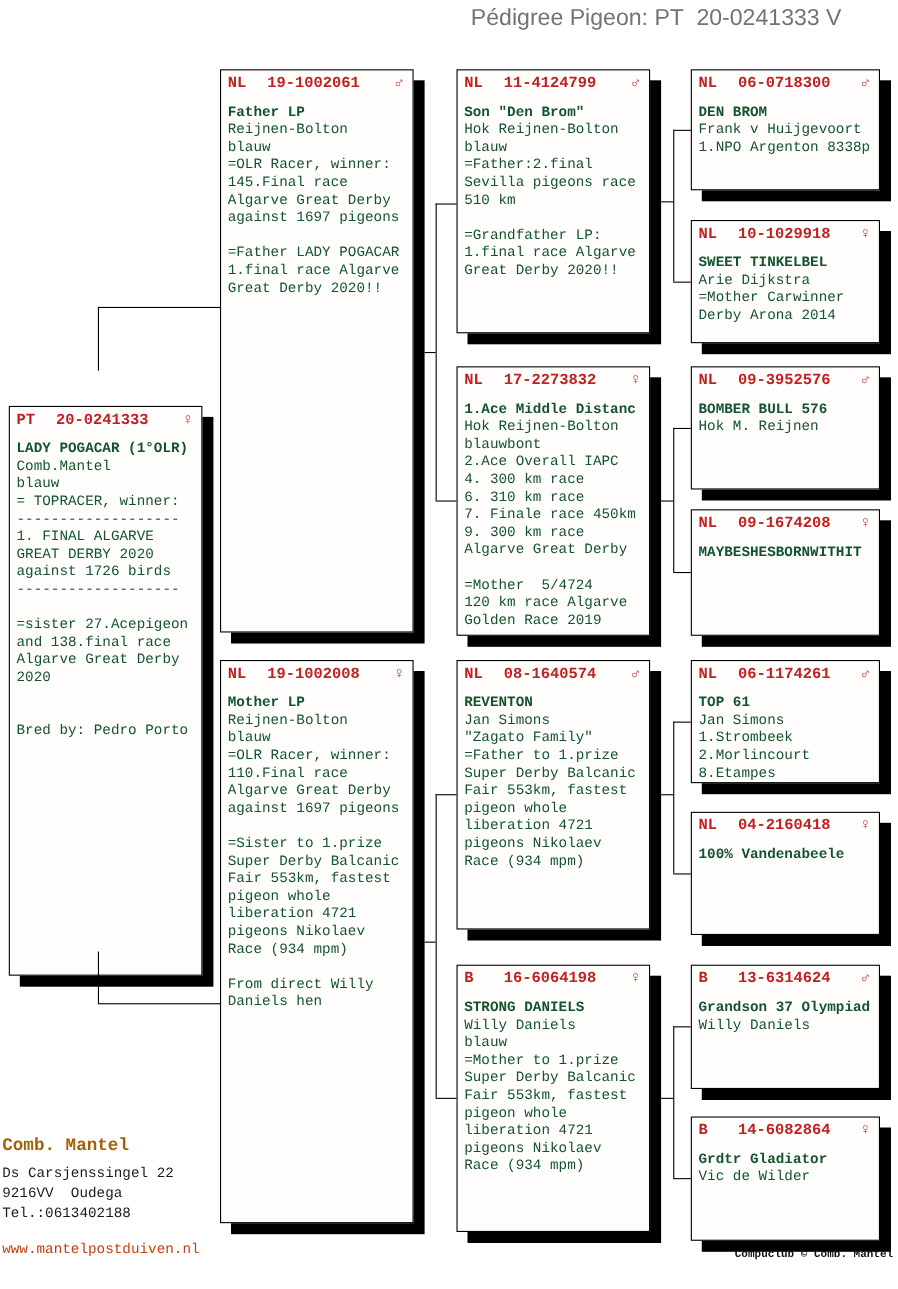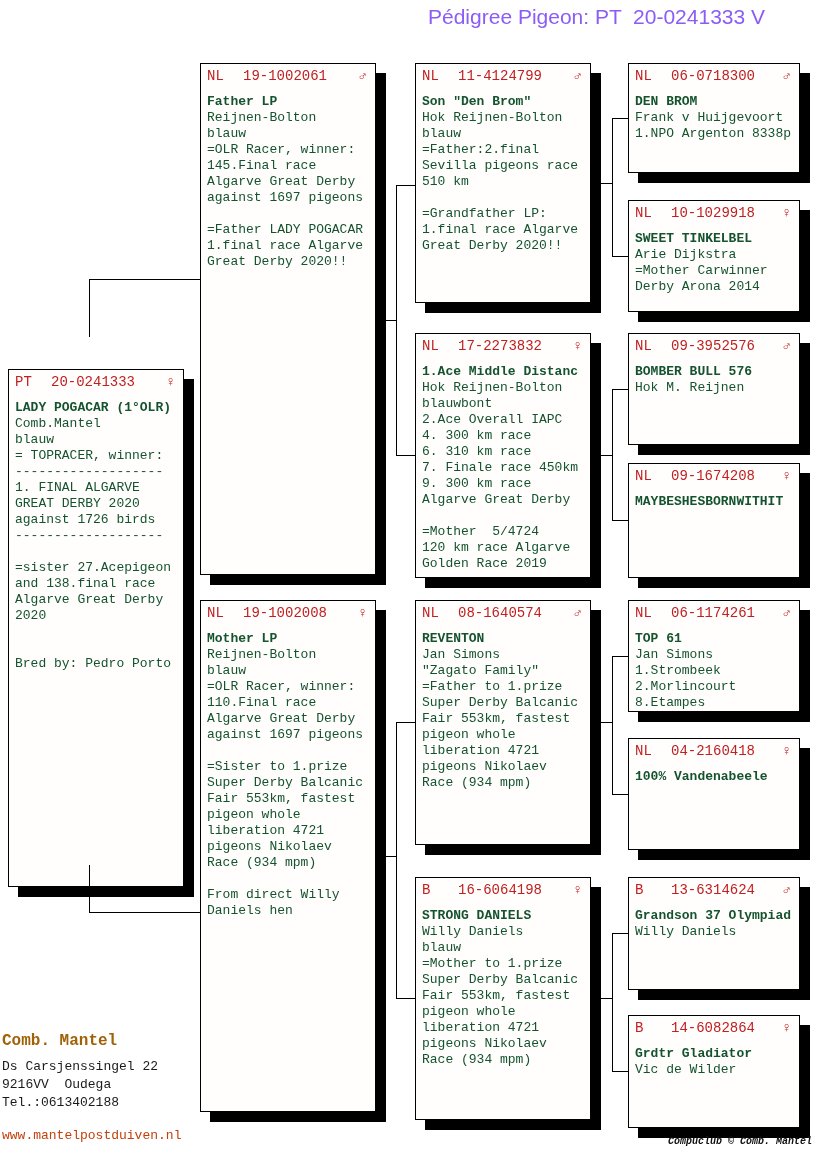--- a/index.html
+++ b/index.html
@@ -6,33 +6,33 @@
   .page{
     position:relative;
     width:816px;height:1172px;
     background:#ffffff;
     font-family:"Liberation Mono","DejaVu Sans Mono",monospace;
     overflow:hidden;
   }
   .title{
     position:absolute;left:428px;top:5px;
     font-family:"Liberation Sans","DejaVu Sans",sans-serif;
-    font-size:21px;color:#8b5cf6;white-space:pre;
+    font-size:21px;color:#737373;white-space:pre;
   }
   .pbox{
     position:absolute;
     background:#fffefd;
     border:1px solid #000;
     box-shadow:10px 10px 0 0 #000;
     box-sizing:border-box;
   }
   .pbox .hdr{
     display:flex;align-items:flex-start;
     padding:4px 8px 0 6px;
-    color:#c02020;font-weight:normal;font-size:14px;
+    color:#c02020;font-weight:bold;font-size:14px;
     white-space:pre;
   }
   .pbox .hdr .country{width:36px;}
   .pbox .hdr .ring{flex:1 1 auto;}
   .pbox .hdr .sex{color:#c02020;font-size:14px;}
   .pbox .body{padding:10px 4px 0 6px;font-size:13px;line-height:16px;color:#14532d;}
   .pbox .pname{font-weight:bold;white-space:pre-wrap;}
   .pbox .pdetails{white-space:pre-wrap;}
   .line{position:absolute;background:#000;}
   .footer-name{
@@ -42,21 +42,21 @@
   .footer-addr{
     position:absolute;left:2px;top:1058px;
     font-size:13px;line-height:18px;color:#1a1a1a;white-space:pre-wrap;
   }
   .footer-web{
     position:absolute;left:2px;top:1128px;
     font-size:13px;color:#c2410c;
   }
   .credit{
     position:absolute;right:4px;top:1136px;
-    font-size:10px;font-weight:bold;font-style:italic;color:#111;white-space:pre;
+    font-size:10px;font-weight:bold;color:#111;white-space:pre;
   }
 </style>
 </head>
 <body>
 
 <div class="page">
 
   <div class="title">Pédigree Pigeon: PT  20-0241333 V</div>
 
   <div class="pbox" style="left:8px;top:337px;width:176px;height:518px;margin-top:32px;">

